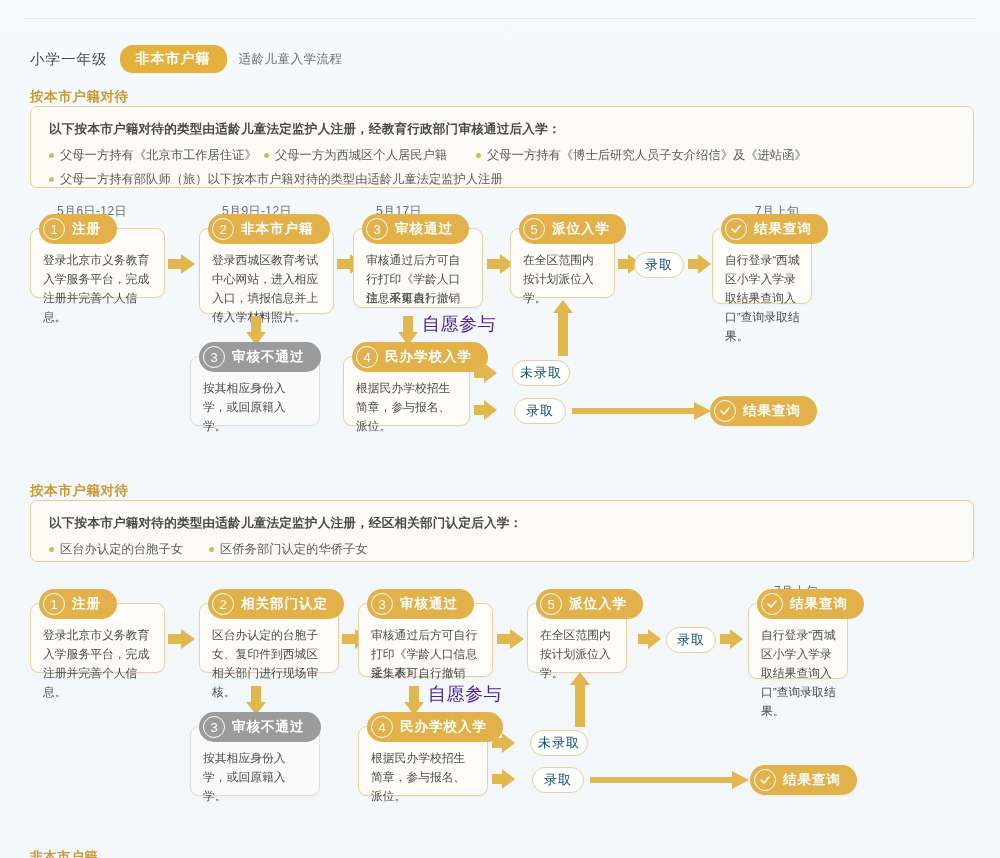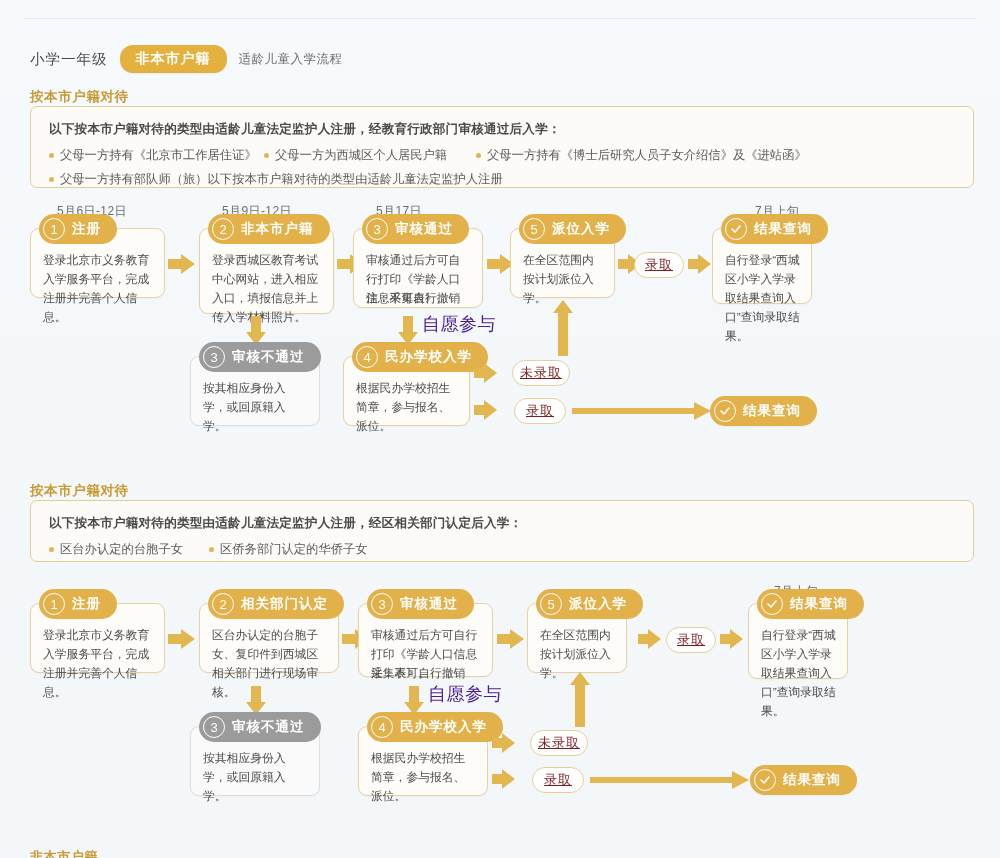--- a/index.html
+++ b/index.html
@@ -70,23 +70,22 @@
   .cap.floatpill { position:absolute; top:0; left:0; box-shadow:0 1px 2px rgba(0,0,0,.05); }
 
   .body {
     position:absolute; left:0; top:22px; padding:0 12px; font-size:11.8px; line-height:1.62; color:#4b4b4b;
   }
 
   .datelbl { position:absolute; font-size:12px; color:#6d6d6d; letter-spacing:.4px; }
 
   .pill-oval {
     position:absolute; border:1.3px solid #e6cf9a; border-radius:16px; background:#fff;
-    font-size:13px; color:#7f1d1d; display:flex; align-items:center; justify-content:center;
+    font-size:13px; color:#0c4a6e; display:flex; align-items:center; justify-content:center;
     letter-spacing:1px;
-    text-decoration:underline;
   }
 
   .lbl-red { position:absolute; font-size:18px; color:#4c1d95; letter-spacing:.5px; }
 
   
   .ar { position:absolute; }
   .ar svg { display:block; }
 
   .btm-cut { position:absolute; left:30px; top:848px; font-size:13px; font-weight:bold; color:#c79a34; letter-spacing:.6px; }
 </style>

